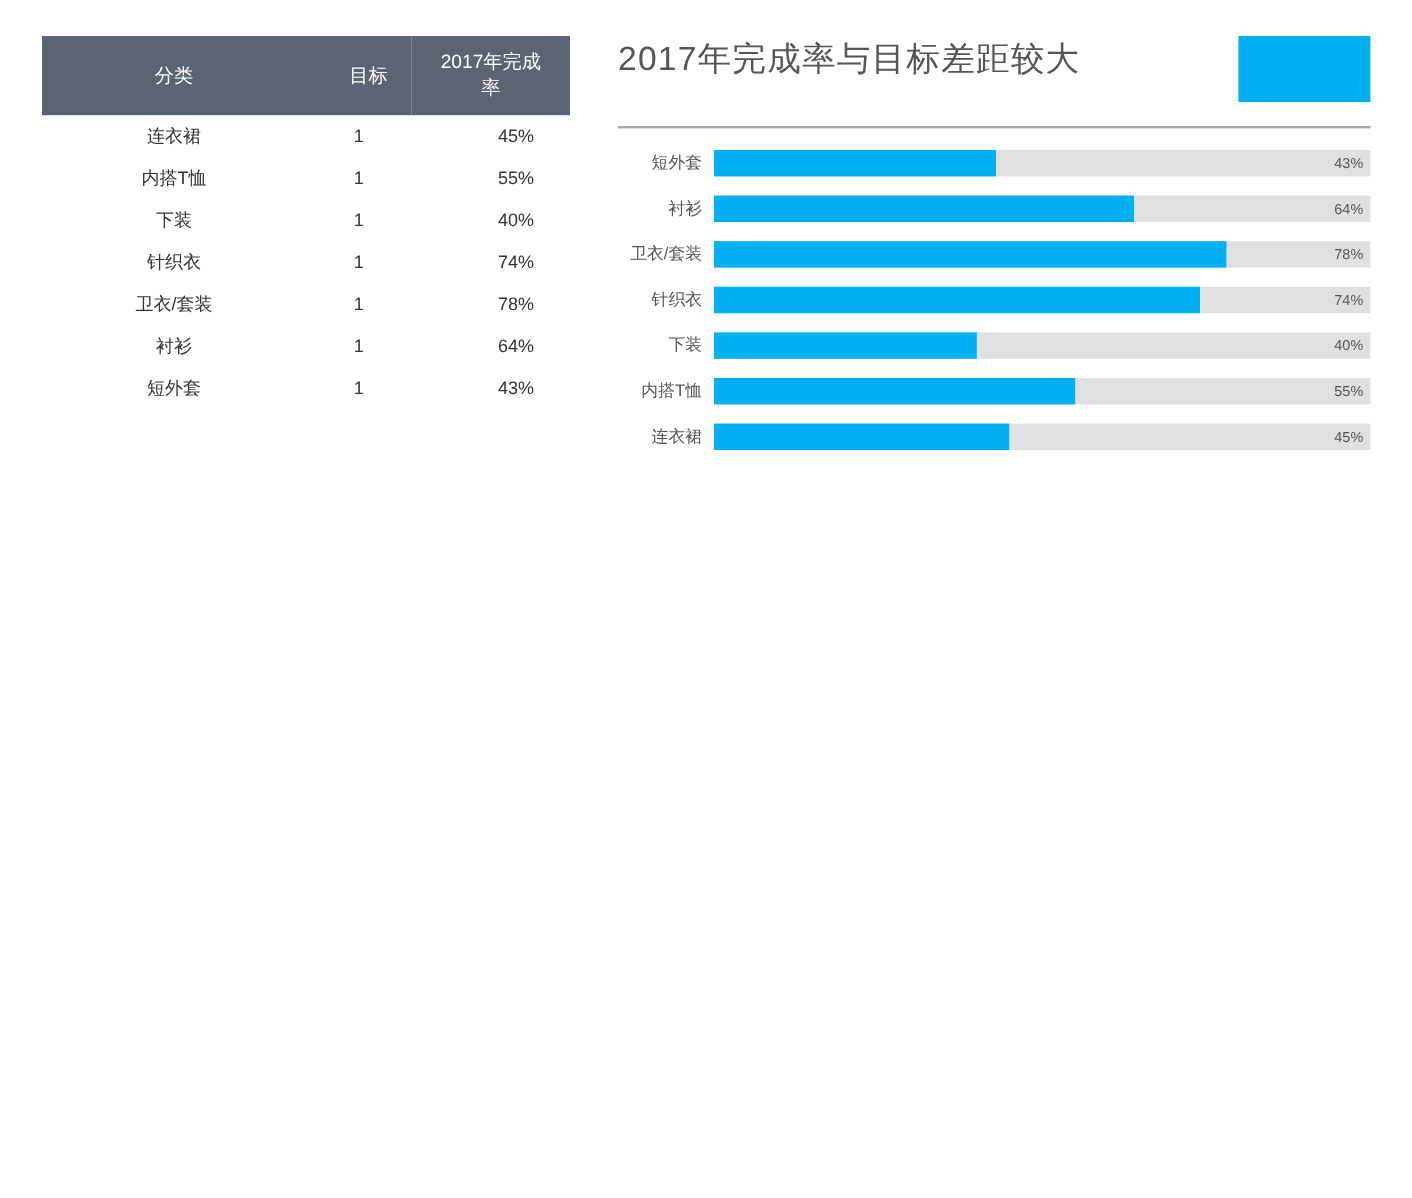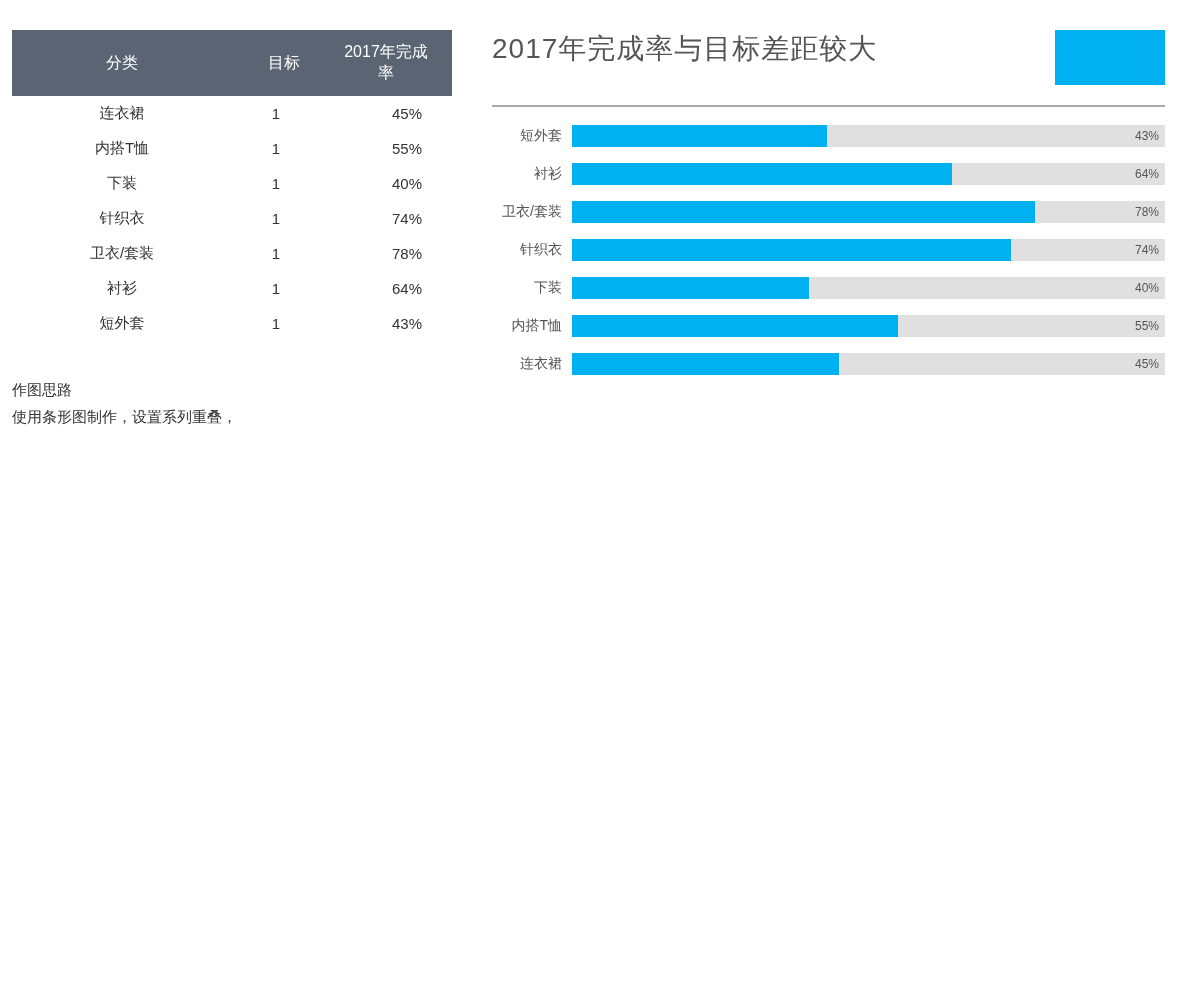--- a/index.html
+++ b/index.html
@@ -7,21 +7,21 @@
       background: #ffffff;
       font-family: "Microsoft YaHei", "SimHei", Arial, sans-serif;
       font-size: 14px;
       color: #333;
     }
     .page-container {
       display: flex;
       flex-direction: row;
       width: 1177px;
       min-height: 998px;
-      padding: 30px 12px;
+      padding: 30px 35px;
       gap: 40px;
     }
     
     .left-panel {
       width: 440px;
       flex-shrink: 0;
     }
     .table-container {
       width: 100%;
       border-collapse: collapse;
@@ -190,24 +190,20 @@
       <td>64%</td>
     </tr>
           <tr class="table-data-row">
       <td>短外套</td>
       <td>1</td>
       <td>43%</td>
     </tr>
         </tbody>
     </table>
 
-    <div class="notes-section">
-      <div class="notes-title">作图思路</div>
-      <div class="notes-body">使用条形图制作，设置系列重叠，</div>
-    </div>
   </div>
 
   <div class="right-panel">
     <div class="chart-header">
       <div class="chart-title">2017年完成率与目标差距较大</div>
       <div class="chart-accent-box"></div>
     </div>
     <hr class="chart-divider">
     <div class="bar-chart" id="bar-chart">
     <div class="bar-row">

